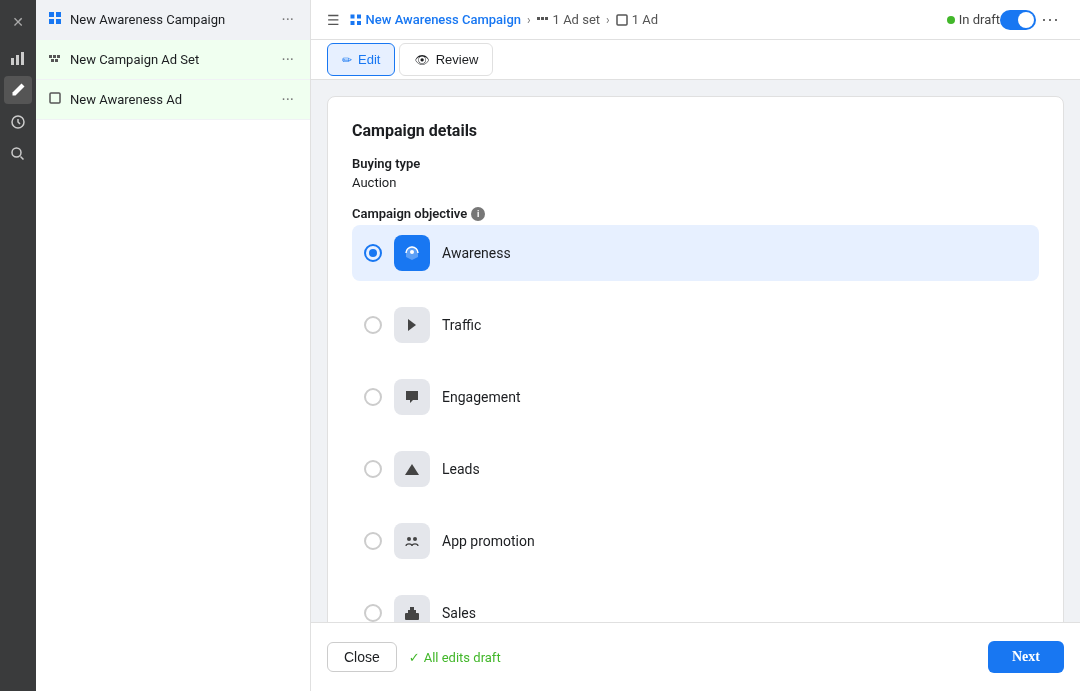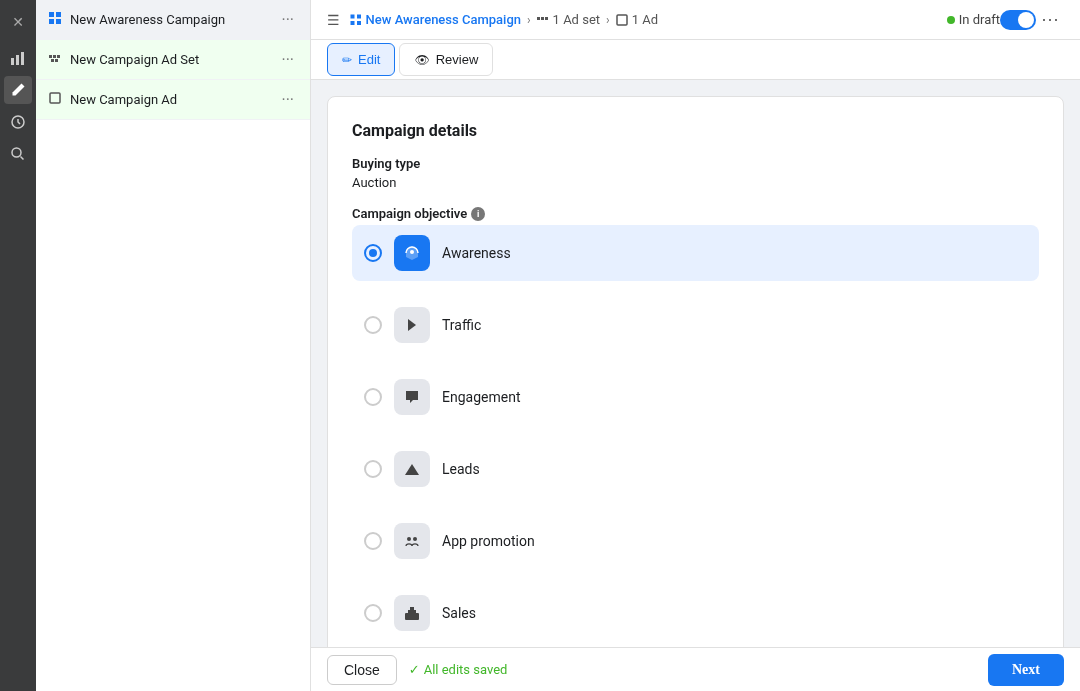--- a/index.html
+++ b/index.html
@@ -213,21 +213,21 @@
 
     
     .footer-bar {
       background: #fff;
       border-top: 1px solid #e0e0e0;
       display: flex;
       align-items: center;
       padding: 8px 16px;
       gap: 12px;
       flex-shrink: 0;
-      height: 44px;
+      height: 69px;
     }
     .close-btn-footer {
       background: #fff; border: 1px solid #ccc; border-radius: 6px;
       padding: 6px 16px; font-size: 14px; cursor: pointer; color: #1c1e21;
     }
     .saved-text { color: #42b72a; font-size: 13px; display: flex; align-items: center; gap: 4px; }
     .spacer { flex: 1; }
     .next-btn {
       background: #1877f2; color: #fff; border: none; border-radius: 6px;
       padding: 8px 24px; font-size: 14px; font-weight: 600; cursor: pointer; font-family: Liberation Serif, serif;
@@ -292,21 +292,21 @@
     <span class="nav-item-label">New Campaign Ad Set</span>
     <span class="nav-item-menu">···</span>
   </div>
 
   <div class="nav-item ad" style="background:#f0fff0;">
     <span class="nav-item-icon">
       <svg width="14" height="14" viewBox="0 0 14 14" fill="none" stroke="#555" stroke-width="1.5">
         <rect x="2" y="2" width="10" height="10" rx="1"></rect>
       </svg>
     </span>
-    <span class="nav-item-label">New Campaign Ad</span>
+    <span class="nav-item-label">New Awareness Ad</span>
     <span class="nav-item-menu">···</span>
   </div>
 </div>
 
 <div class="main-area">
 
   <div class="topbar">
     <div class="topbar-breadcrumb">
 
       <span style="cursor:pointer; color:#555; font-size:14px; margin-right:4px;">☰</span>
@@ -458,18 +458,18 @@
 
       </div>
     </div>
 
   </div>
 
   <div class="footer-bar">
     <button class="close-btn-footer">Close</button>
     <span class="saved-text">
       <span>✓</span>
-      <span>All edits saved</span>
+      <span>All edits draft</span>
     </span>
     <div class="spacer"></div>
     <button class="next-btn">Next</button>
   </div>
 </div>
 
 </body></html>

